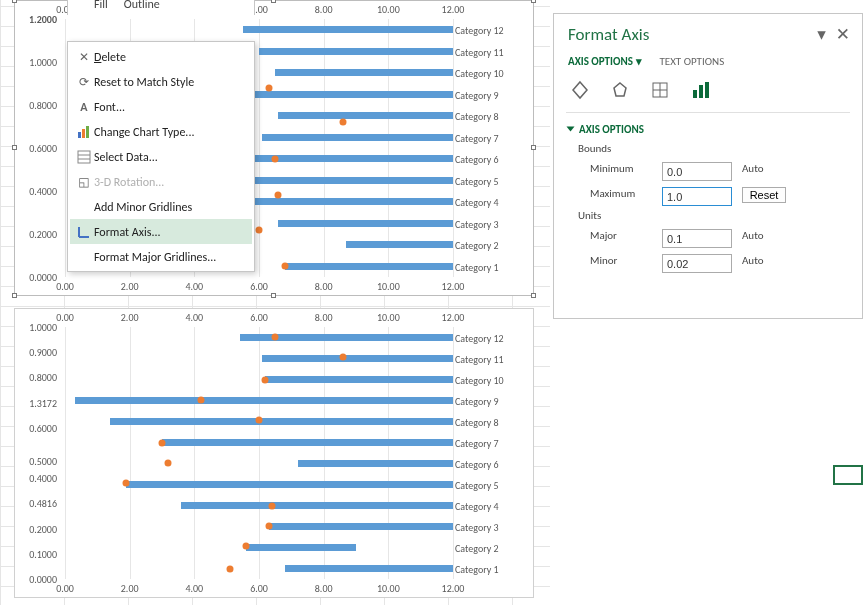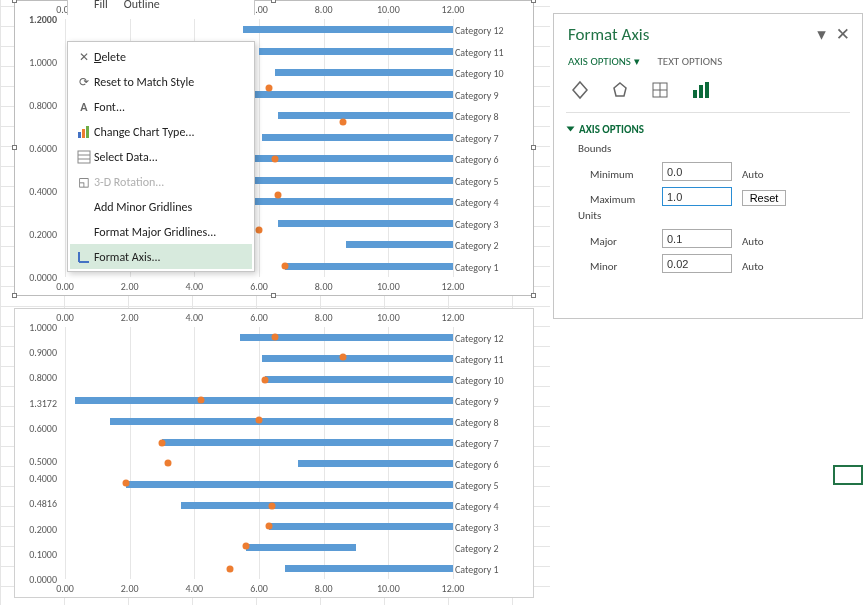--- a/index.html
+++ b/index.html
@@ -39,30 +39,30 @@
   .ctx u { text-decoration: underline; }
 
   .mini-toolbar { position:absolute; left:52px; top:-10px; height:24px; width:188px; background:#fff; border:1px solid #c6c6c6; border-bottom:none; display:flex; align-items:center; gap:16px; padding-left:26px; font-size:12px; z-index:20;}
 
   
   .pane { position:absolute; right:0; top:6px; width:310px; height:306px; background:#fff; border:1px solid #c6c6c6;margin-top:7px; }
   .pane-head { display:flex; align-items:center; justify-content:space-between; padding:10px 12px 4px 14px; color:#217346; font-size:17px; font-weight:400;}
   .pane-head .btns { display:flex; gap:10px; color:#666;}
   .pane-tabs { display:flex; gap:18px; padding:6px 14px 8px 14px; font-size:11px; }
   .pane-tab { color:#666; }
-  .pane-tab.active { color:#0b6a3a; font-weight:normal; }
+  .pane-tab.active { color:#0b6a3a; font-weight:bold; }
   .pane-tab .drop { margin-left:3px;}
   .icon-row { display:flex; gap:16px; padding:2px 14px 6px 14px; align-items:center;}
   .ibox { width:24px; height:24px; display:flex; align-items:center; justify-content:center; }
   .ibox.selected { color:#0b6a3a;}
   .sep { height:1px; background:#e0e0e0; margin:4px 12px 8px 12px;}
   .section-title { color:#0b6a3a; font-weight:bold; font-size:11px; padding:2px 14px 6px 14px;}
   .section-title .tri { display:inline-block; width:0;height:0;border-top:4px solid transparent;border-bottom:4px solid transparent;border-left:5px solid #0b6a3a; transform:rotate(90deg); margin-right:6px;}
   .field-group-title { padding:0 14px 4px 24px; color:#444;}
-  .field-row { display:flex; align-items:flex-end; padding:3px 14px 3px 36px; gap:10px;}
+  .field-row { display:flex; align-items:flex-start; padding:3px 14px 3px 36px; gap:10px;}
   .field-row label { width:62px; color:#444;}
   .field-row input { width:70px; height:19px; border:1px solid #ababab; font-size:11px; padding:1px 4px; color:#333;}
   .field-row input.focus { border:1px solid #2a8dd4; }
   .field-row .auto { color:#444; width:38px;}
   .field-row button { width:44px; height:16px; background:#fdfdfd; border:1px solid #ababab; font-size:11px; cursor:pointer;}
 </style>
 </head>
 <body>
 
 <div class="sheet"></div>
@@ -179,32 +179,32 @@
       <span class="ctx-text">Select Data...</span>
     </div>
     <div class="ctx-row disabled">
       <span class="ctx-icon">◱</span>
       <span class="ctx-text">3-D Rotation...</span>
     </div>
     <div class="ctx-row">
       <span class="ctx-icon"></span>
       <span class="ctx-text">Add Minor Gridlines</span>
     </div>
-    <div class="ctx-row">
-      <span class="ctx-icon"></span>
-      <span class="ctx-text">Format Major Gridlines...</span>
-    </div>
     <div class="ctx-row highlight">
       <span class="ctx-icon">
         <svg width="14" height="14">
             <line x1="2" y1="2" x2="2" y2="12" stroke="#4472c4" stroke-width="2"></line>
             <line x1="2" y1="12" x2="12" y2="12" stroke="#4472c4" stroke-width="2"></line>
           </svg>
       </span>
       <span class="ctx-text">Format Axis...</span>
+    </div>
+    <div class="ctx-row">
+      <span class="ctx-icon"></span>
+      <span class="ctx-text">Format Major Gridlines...</span>
     </div>
   </div>
 </div>
 
 <div class="chart-wrap" style="left:14px; top:308px; width:520px; height:290px;">
   <div class="chart-area" id="chart1">
       <div class="grid-v" style="left:50px;top:18px;bottom:18px;"></div>
       <div class="xtick" style="left:50px;top:2px;">0.00</div>
       <div class="xtick" style="left:50px;bottom:2px;">0.00</div>
       <div class="grid-v" style="left:114.66666666666666px;top:18px;bottom:18px;"></div>

